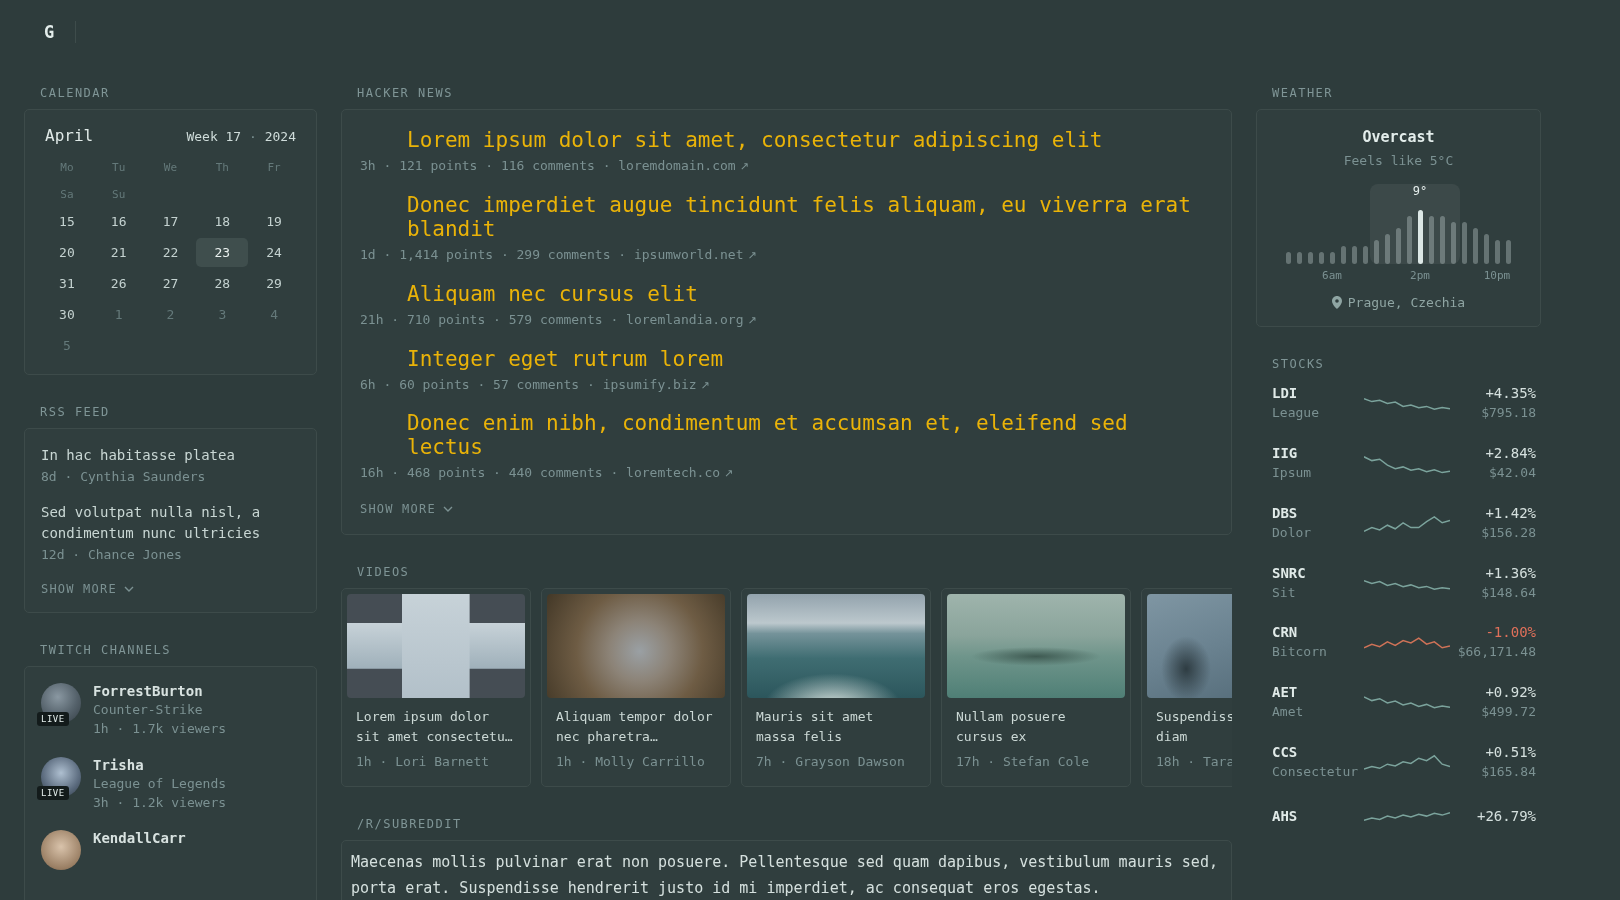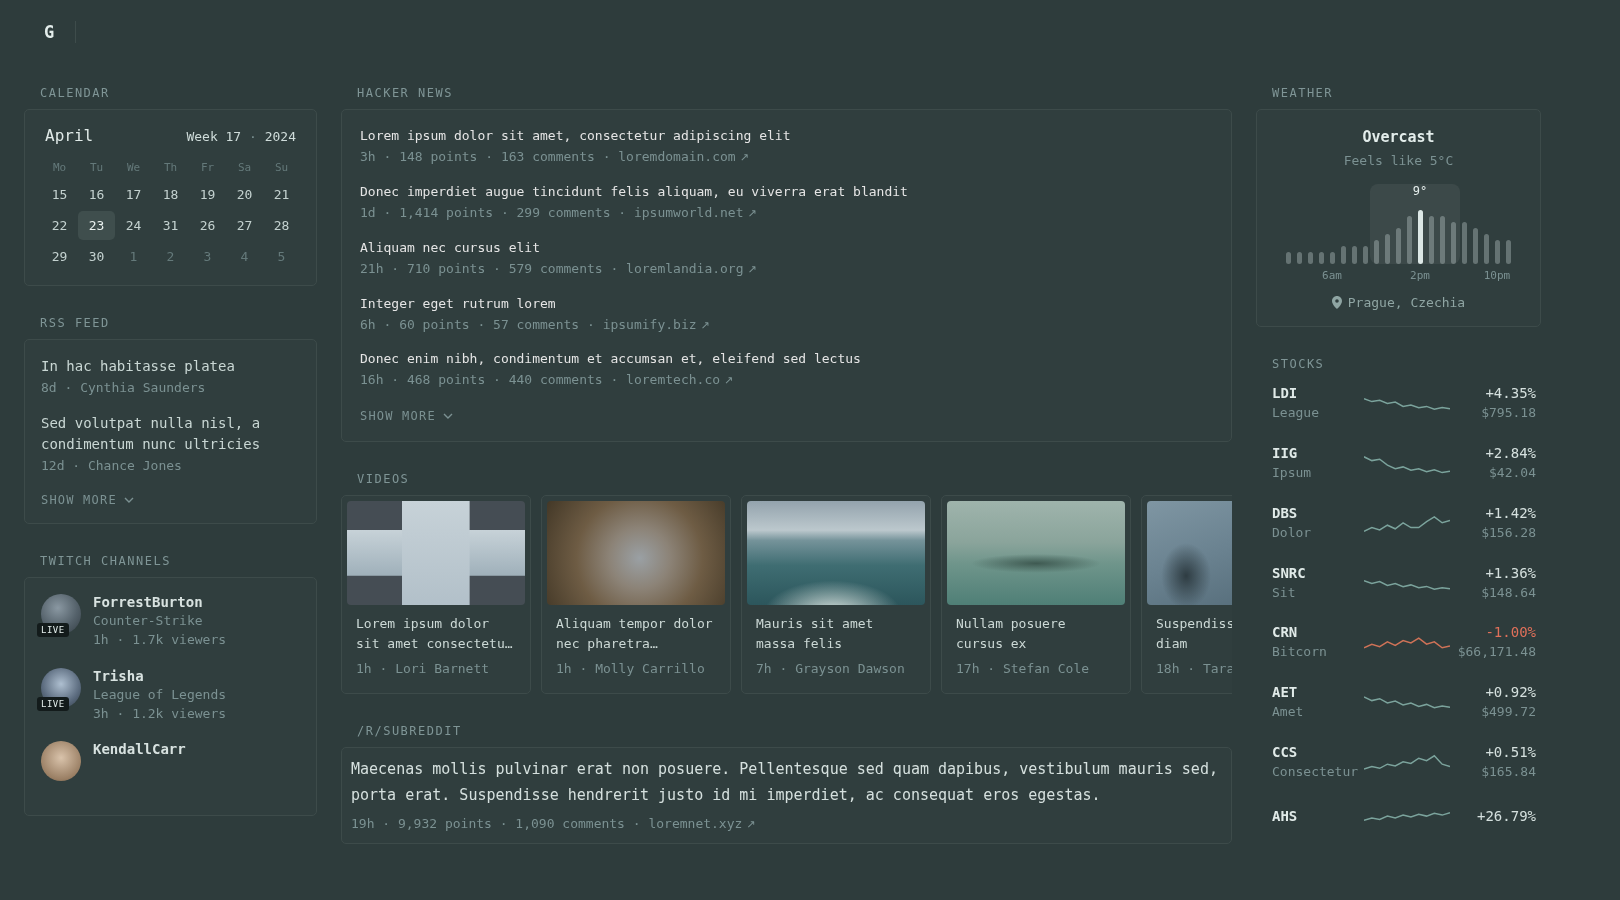--- a/index.html
+++ b/index.html
@@ -28,21 +28,21 @@
   .card { background:#303e3e; border:1px solid #3d4b4a; border-radius:5px; }
   .meta { font-size:13px; color:#7b9192; line-height:1.45; }
   .arrow { font-size:11px; margin-left:4px; font-family:"DejaVu Sans",sans-serif; }
 
   
   .calendar-card { padding:14px 16px 14px; }
   .cal-head { display:flex; justify-content:space-between; align-items:baseline; padding:2px 4px 10px; }
   .cal-month { font-size:16px; color:#e0eae8; }
   .cal-week { font-size:13px; color:#cfdcda; }
   .cal-week .dot { color:#7b9192; }
-  .cal-grid { display:grid; grid-template-columns:repeat(7,1fr); text-align:center; row-gap:2px; }
+  .cal-grid { display:grid; grid-template-columns:repeat(5,1fr); text-align:center; row-gap:2px; }
   .cal-dn { font-size:11px; color:#64797a; padding:6px 0; }
   .cal-day { font-size:13px; color:#c4d2d0; padding:7px 0; border-radius:5px; }
   .cal-day.other { color:#64797a; }
   .cal-day.today { background:#3f4e4d; color:#eaf1ef; }
 
   
   .rss-card { padding:16px; }
   .rss-item { margin-bottom:15px; }
   .rss-title { display:block; font-size:14px; line-height:1.5; color:#c9d7d4; cursor:pointer; }
   .rss-item .meta { margin-top:2px; }
@@ -59,21 +59,21 @@
   .av-3 { background:radial-gradient(circle at 50% 42%, #d9c3ab 0%, #9a7f64 70%, #5f4f3d 100%); }
   .live-badge { position:absolute; left:-4px; bottom:-3px; background:#131b1b; color:#e3edeb;
                 font-size:9px; letter-spacing:.5px; padding:2px 4px; border-radius:3px; }
   .tw-name { font-size:14px; font-weight:bold; color:#d8e2e0; }
   .tw-game { font-size:13px; color:#7b9192; margin-top:3px; }
   .tw-meta { margin-top:3px; }
 
   
   .hn-card { padding:18px; }
   .hn-item { margin-bottom:17px; }
-  .hn-title { display:block; font-size:13px; color:#e5e5e5; margin-bottom:5px; cursor:pointer; }
+  .hn-title { display:block; font-size:21px; color:#eab308; margin-bottom:5px; cursor:pointer;margin-left:47px; }
   .meta-link { cursor:pointer; color:#7b9192; }
 
   
   .video-row { display:flex; gap:10px; overflow:hidden; width:100%; }
   .video-card { width:190px; flex:none; padding:5px; cursor:pointer; }
   .thumb { height:104px; border-radius:4px; }
   .thumb-1 { background:
       linear-gradient(180deg,#c7d2d8,#b2c0c9) center/38% 100% no-repeat,
       linear-gradient(180deg,#c7d2d8,#9fb0ba) center/100% 44% no-repeat,
       #454d54; }
@@ -235,21 +235,21 @@
 
   </div>
 
   <div class="col">
 
     <section class="widget">
       <h2 class="wtitle">HACKER NEWS</h2>
       <div class="card hn-card">
         <article class="hn-item">
           <a class="hn-title">Lorem ipsum dolor sit amet, consectetur adipiscing elit</a>
-          <div class="meta"><span>3h · 148 points · 163 comments ·</span> <a class="meta-link"><span>loremdomain.com</span><span class="arrow">↗</span></a></div>
+          <div class="meta"><span>3h · 121 points · 116 comments ·</span> <a class="meta-link"><span>loremdomain.com</span><span class="arrow">↗</span></a></div>
         </article>
         <article class="hn-item">
           <a class="hn-title">Donec imperdiet augue tincidunt felis aliquam, eu viverra erat blandit</a>
           <div class="meta"><span>1d · 1,414 points · 299 comments ·</span> <a class="meta-link"><span>ipsumworld.net</span><span class="arrow">↗</span></a></div>
         </article>
         <article class="hn-item">
           <a class="hn-title">Aliquam nec cursus elit</a>
           <div class="meta"><span>21h · 710 points · 579 comments ·</span> <a class="meta-link"><span>loremlandia.org</span><span class="arrow">↗</span></a></div>
         </article>
         <article class="hn-item">

